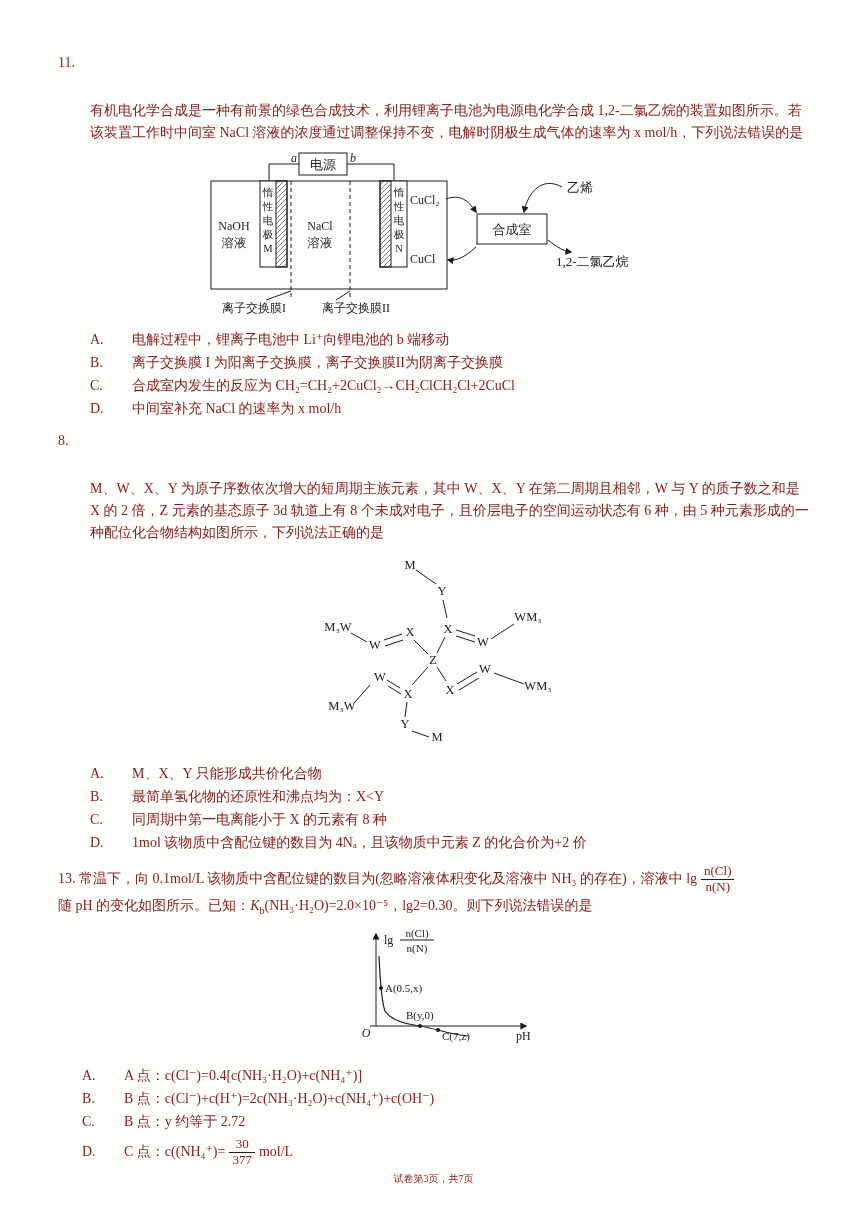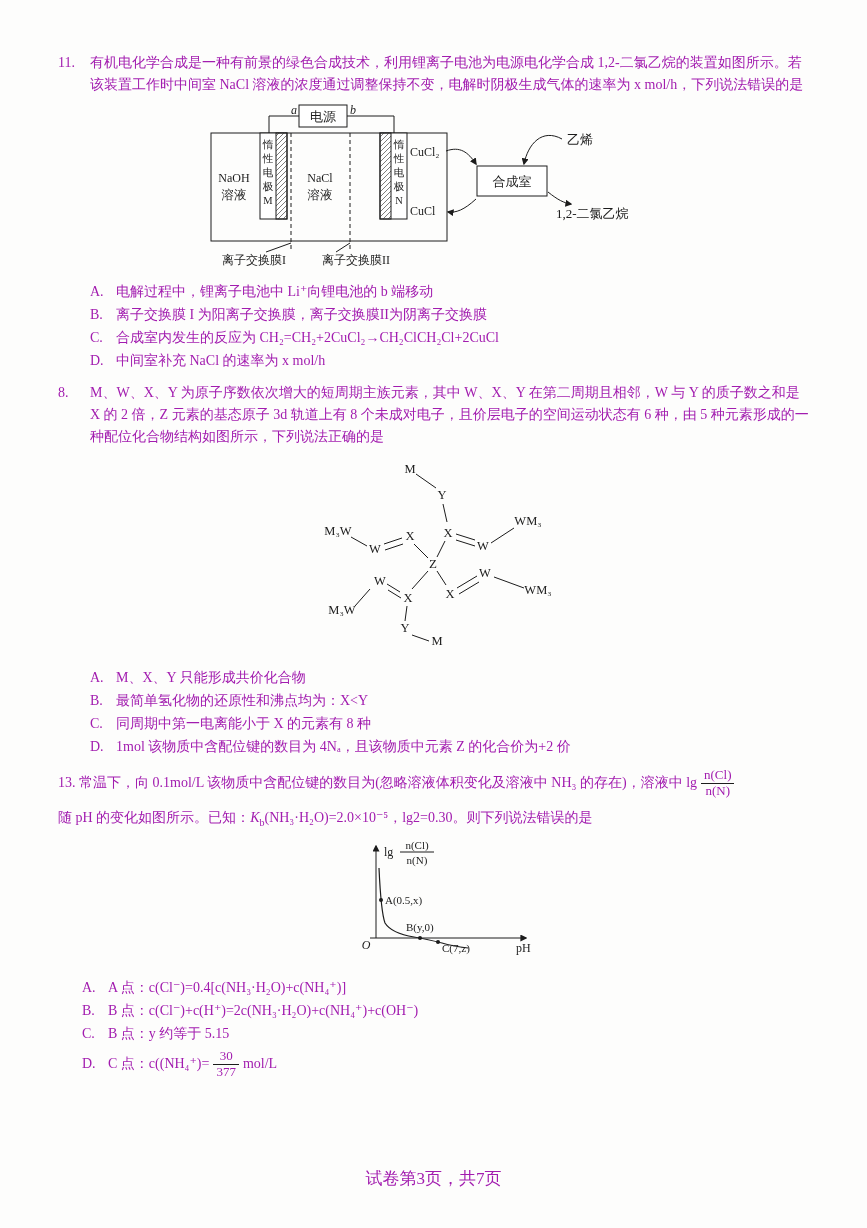--- a/index.html
+++ b/index.html
@@ -2,41 +2,41 @@
 <html><head>
 <meta charset="utf-8">
 <style>
   html,body{margin:0;padding:0;background:#e8e8e8;}
   .page{
     position:relative;
     width:867px;height:1228px;
     margin:0 auto;
     background:#fdfdfc;
     font-family:"Liberation Serif","DejaVu Serif",serif;
-    color:#a21caf;
+    color:#7f1d1d;
     font-size:14px;line-height:22px;
     overflow:hidden;
     box-sizing:border-box;
     padding:52px 58px 0 58px;
   }
   .q{margin-bottom:10px;}
   .q-stem{display:flex;}
   .q-num{flex:0 0 32px;}
-  .q-text{flex:1;}
+  .q-text{flex:1;margin-top:48px;}
   .options{padding-left:32px;margin-top:4px;}
   .option{display:flex;margin:1px 0;}
   .opt-label{flex:0 0 26px;}
-  .opt-text{flex:1;}
+  .opt-text{flex:1;margin-left:16px;}
   .diagram-wrap{position:relative;}
   svg text{font-family:"Liberation Serif","DejaVu Serif",serif;fill:#1c1c1c;}
   .frac{display:inline-flex;flex-direction:column;text-align:center;vertical-align:middle;margin:0 4px;line-height:1.15;font-size:13px;}
   .frac .num{border-bottom:1px solid #1c1c1c;padding:0 3px;}
   .frac .den{padding:0 3px;}
-  .footer{position:absolute;bottom:38px;left:0;width:100%;text-align:center;font-size:17px;}
-  .stemline2{margin-top:8px;}
+  .footer{position:absolute;bottom:38px;left:0;width:100%;text-align:center;font-size:10px;}
+  .stemline2{margin-top:0;}
   sub{font-size:10px;}
 </style>
 </head>
 <body>
 
 <div class="page">
 
   <div class="q">
     <div class="q-stem">
       <span class="q-num">11.</span>
@@ -252,21 +252,21 @@
       <div class="option">
         <span class="opt-label">A.</span>
         <span class="opt-text">A 点：c(Cl⁻)=0.4[c(NH₃·H₂O)+c(NH₄⁺)]</span>
       </div>
       <div class="option">
         <span class="opt-label">B.</span>
         <span class="opt-text">B 点：c(Cl⁻)+c(H⁺)=2c(NH₃·H₂O)+c(NH₄⁺)+c(OH⁻)</span>
       </div>
       <div class="option">
         <span class="opt-label">C.</span>
-        <span class="opt-text">B 点：y 约等于 5.15</span>
+        <span class="opt-text">B 点：y 约等于 2.72</span>
       </div>
       <div class="option" style="align-items:center;margin-top:4px;">
         <span class="opt-label">D.</span>
         <span class="opt-text">
           <span>C 点：c((NH₄⁺)=</span><span class="frac">
               <span class="num">30</span>
               <span class="den">377</span>
             </span><span>mol/L</span>
         </span>
       </div>

